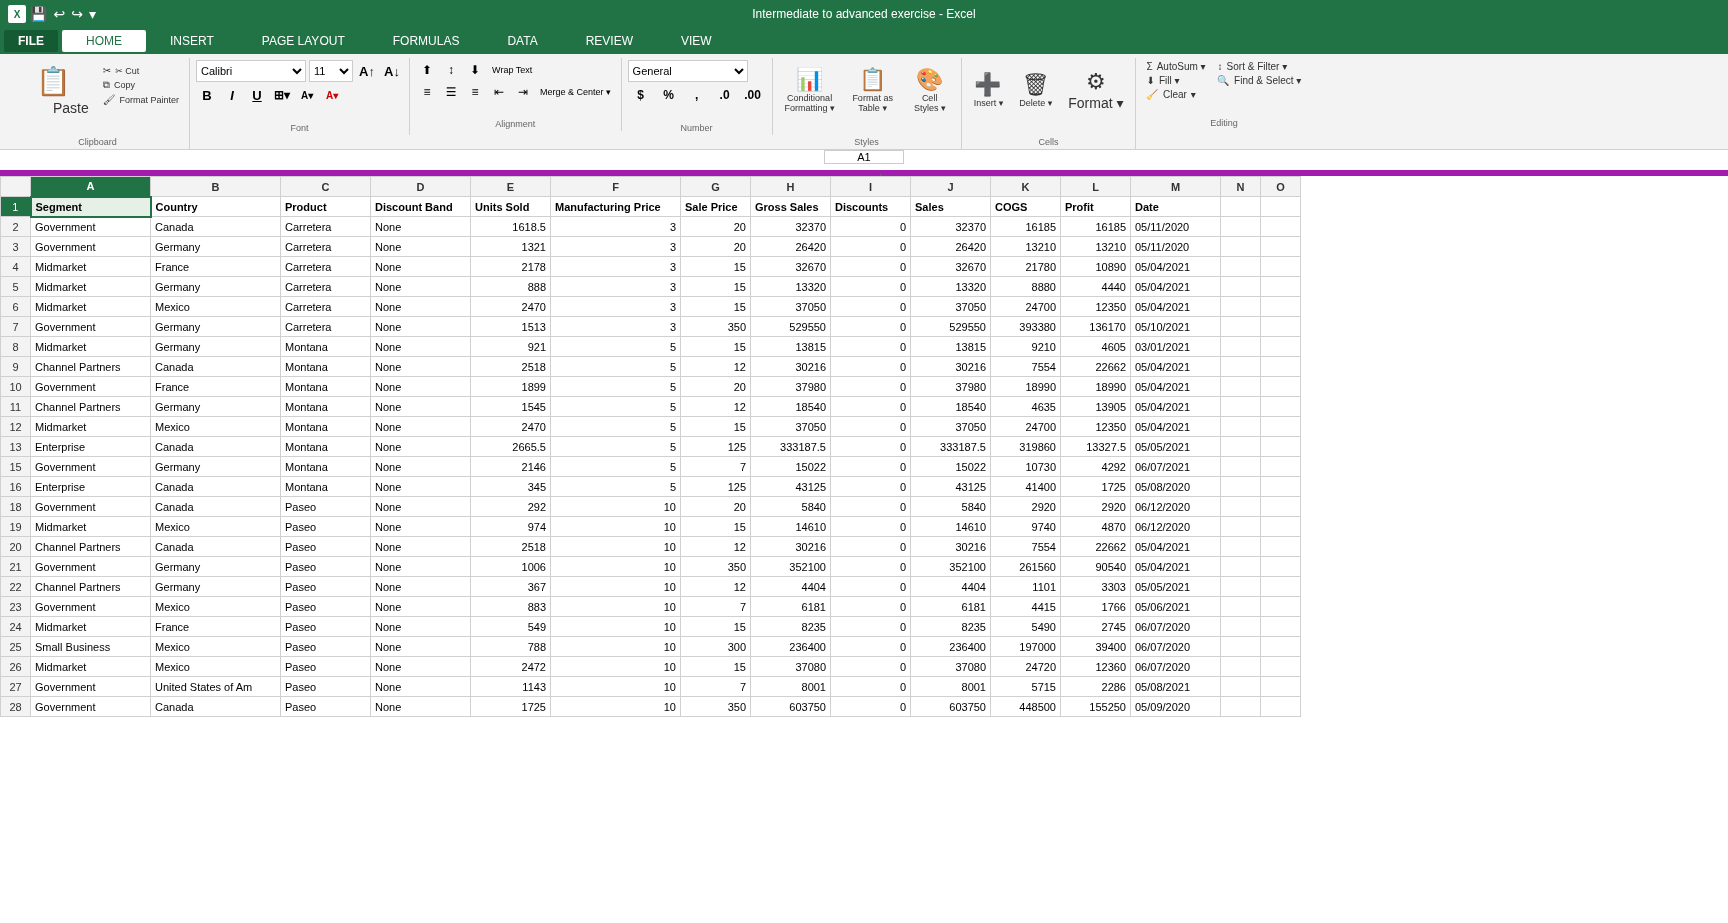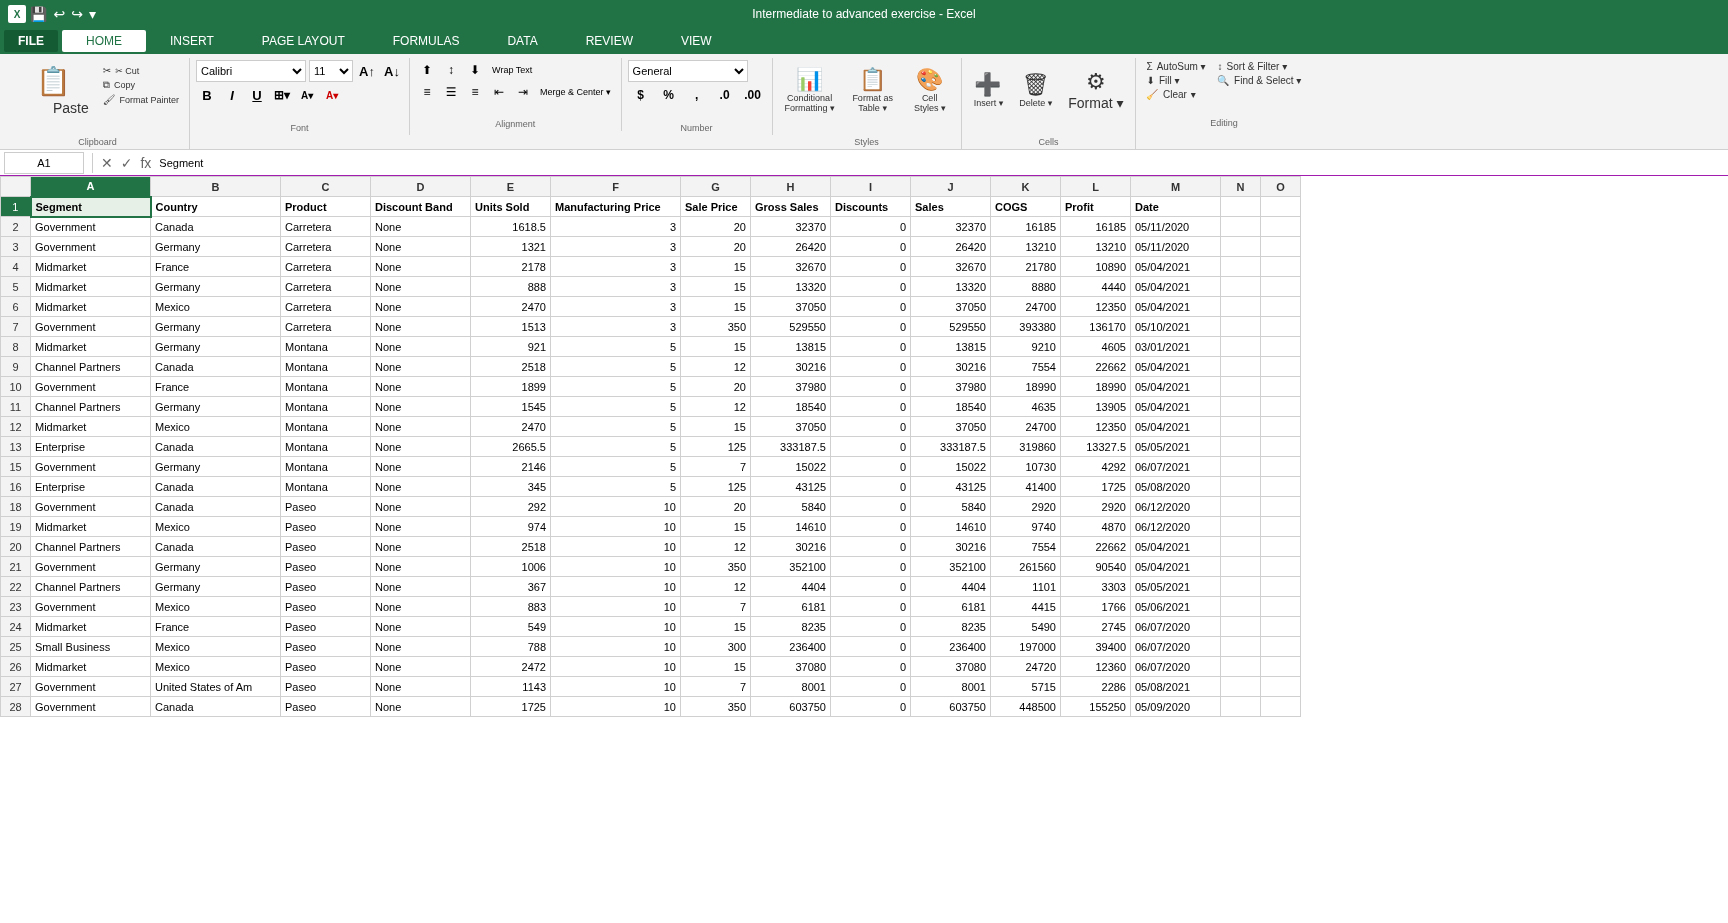--- a/index.html
+++ b/index.html
@@ -106,23 +106,24 @@
 
     
     .num-select { width: 120px; height: 22px; font-size: 11px; border: 1px solid #ccc; background: white; }
 
     
     .formula-bar {
       display: flex;
       align-items: center;
       height: 26px;
       background: white;
-      border-bottom: 1px solid #a21caf;
+      border-bottom: 6px solid #a21caf;
       padding: 0 4px;
       gap: 4px;
+      flex-direction: column;
     }
     .cell-ref-box {
       width: 80px; height: 22px;
       border: 1px solid #ccc;
       font-size: 11px;
       padding: 0 4px;
       text-align: center;
     }
     .formula-divider { width: 1px; height: 20px; background: #ccc; margin: 0 4px; }
     .formula-icons { display: flex; gap: 8px; color: #666; font-size: 14px; cursor: pointer; }

